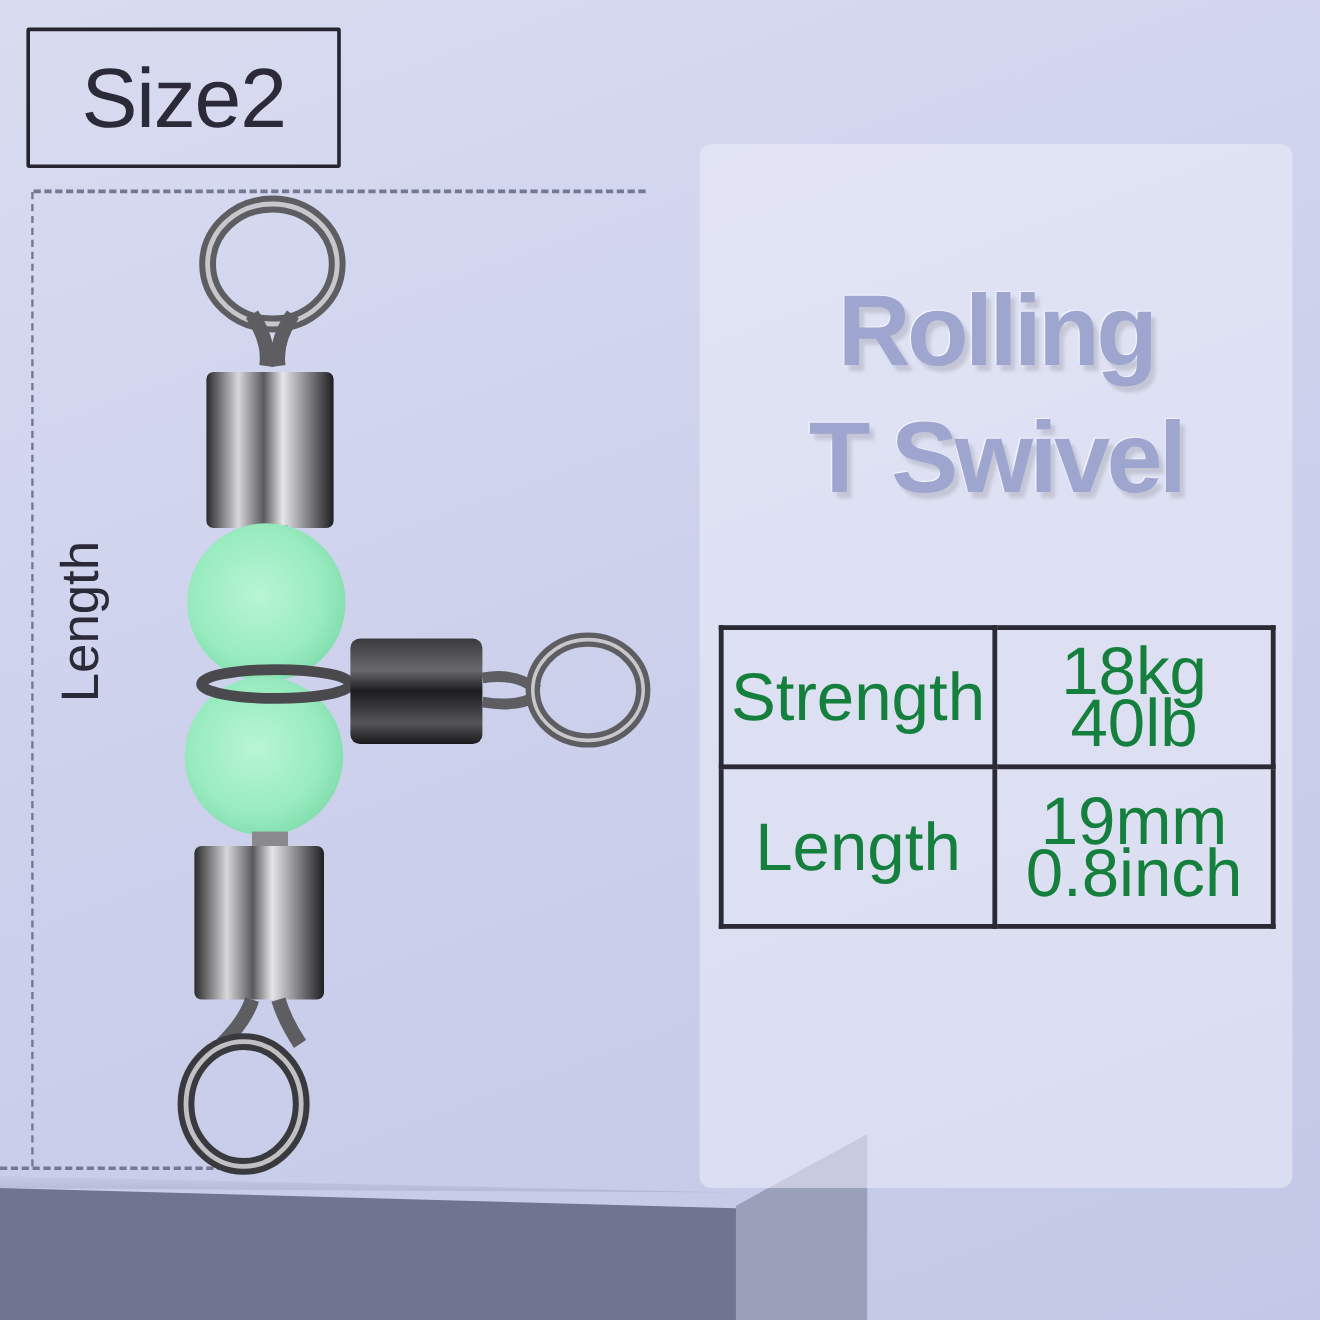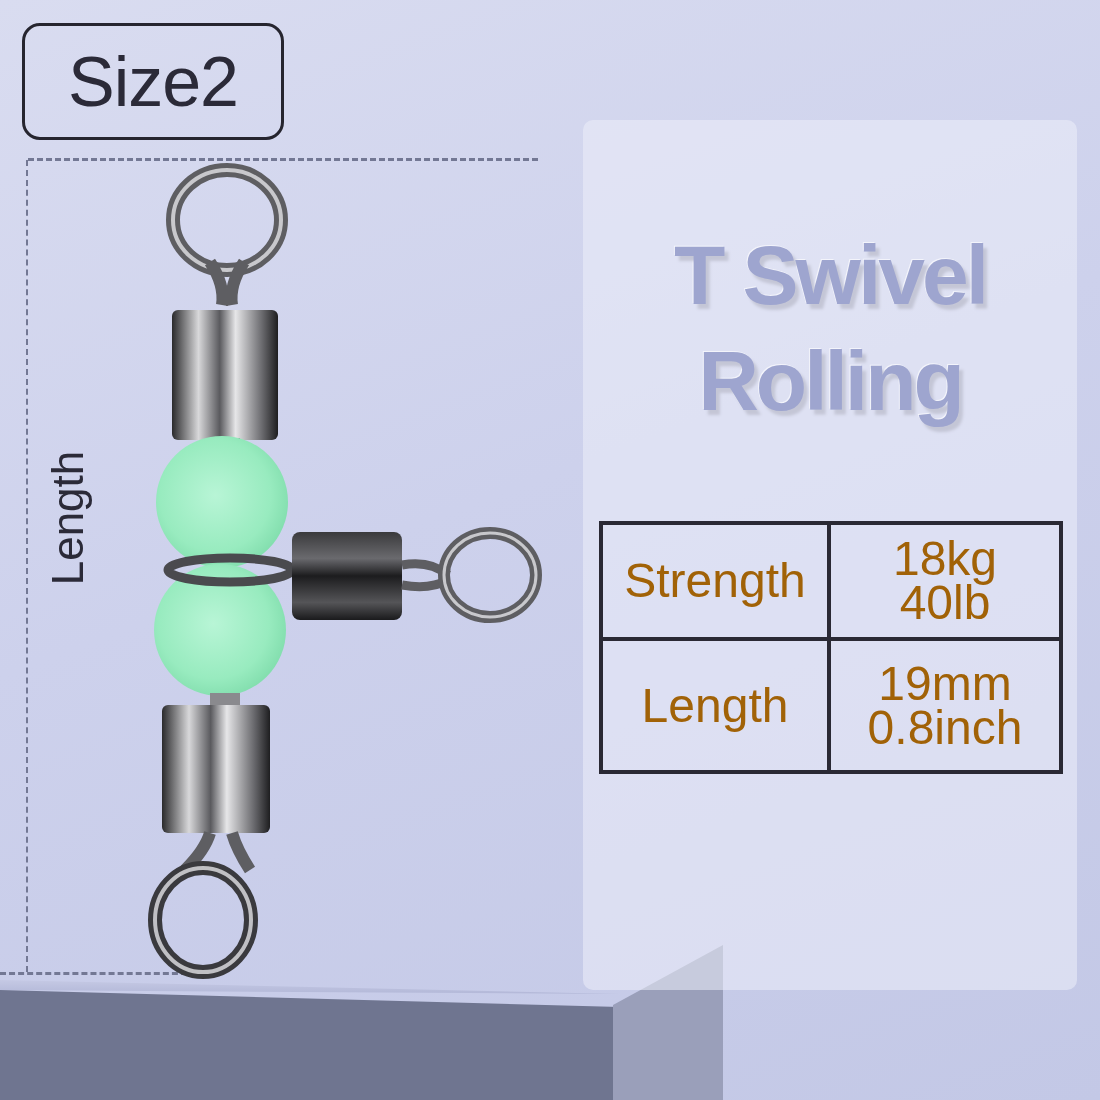--- a/index.html
+++ b/index.html
@@ -4,21 +4,21 @@
 <style>
   html, body { margin: 0; padding: 0; }
   body {
     width: 1100px; height: 1100px; overflow: hidden; position: relative;
     font-family: "Liberation Sans", sans-serif;
     background: linear-gradient(160deg, #d9dcf0 0%, #cdd1ec 45%, #c3c8e6 100%);
     color: #2b2a38;
   }
   .size-badge {
     position: absolute; left: 22px; top: 23px; width: 262px; height: 117px;
-    border: 3px solid #26252f; border-radius: 18px; box-sizing: border-box;
+    border: 3px solid #26252f; border-radius: 2px; box-sizing: border-box;
     display: flex; align-items: center; justify-content: center;
     font-size: 70px; color: #2b2a38; letter-spacing: -1px;
   }
   .dash-top {
     position: absolute; left: 28px; top: 158px; width: 510px; height: 0;
     border-top: 3px dashed #737894;
   }
   .dash-left {
     position: absolute; left: 26px; top: 160px; width: 0; height: 812px;
     border-left: 2px dashed #737894;
@@ -61,21 +61,21 @@
     color: #9ea5cf; z-index: 3;
     text-shadow: 4px 5px 3px #c4c6d6, -1px -1px 0 #f3f4fb;
   }
   .title .line { display: block; }
   .spec-table {
     position: absolute; left: 599px; top: 521px; z-index: 3;
     border-collapse: collapse; border: 4px solid #2a2934;
   }
   .spec-table td {
     border: 4px solid #2a2934; text-align: center; vertical-align: middle;
-    font-size: 48px; line-height: 44px; color: #a16207; padding: 0;
+    font-size: 56px; line-height: 44px; color: #15803d; padding: 0;
   }
   .spec-table td.lbl { width: 224px; }
   .spec-table td.val { width: 228px; text-align: center; }
   .r1 td { height: 112px; }
   .r2 td { height: 129px; }
   .r3 td { height: 138px; }
   .val span { display: block; }
   .product { position: absolute; left: 0; top: 0; width: 600px; height: 1000px; z-index: 4; pointer-events: none; }
 </style>
 </head>
@@ -90,22 +90,22 @@
 <div class="dash-bottom"></div>
 <div class="length-label">Length</div>
 
 <div class="floor-edge"></div>
 <div class="floor-top"></div>
 <div class="floor-side"></div>
 
 <div class="info-panel"></div>
 
 <div class="title">
+  <span class="line">Rolling</span>
   <span class="line">T Swivel</span>
-  <span class="line">Rolling</span>
 </div>
 
 <table class="spec-table">
   <tbody>
       <tr class="r1">
     <td class="lbl">Strength</td>
     <td class="val">
       <span>18kg</span>
       <span>40lb</span>
     </td>

